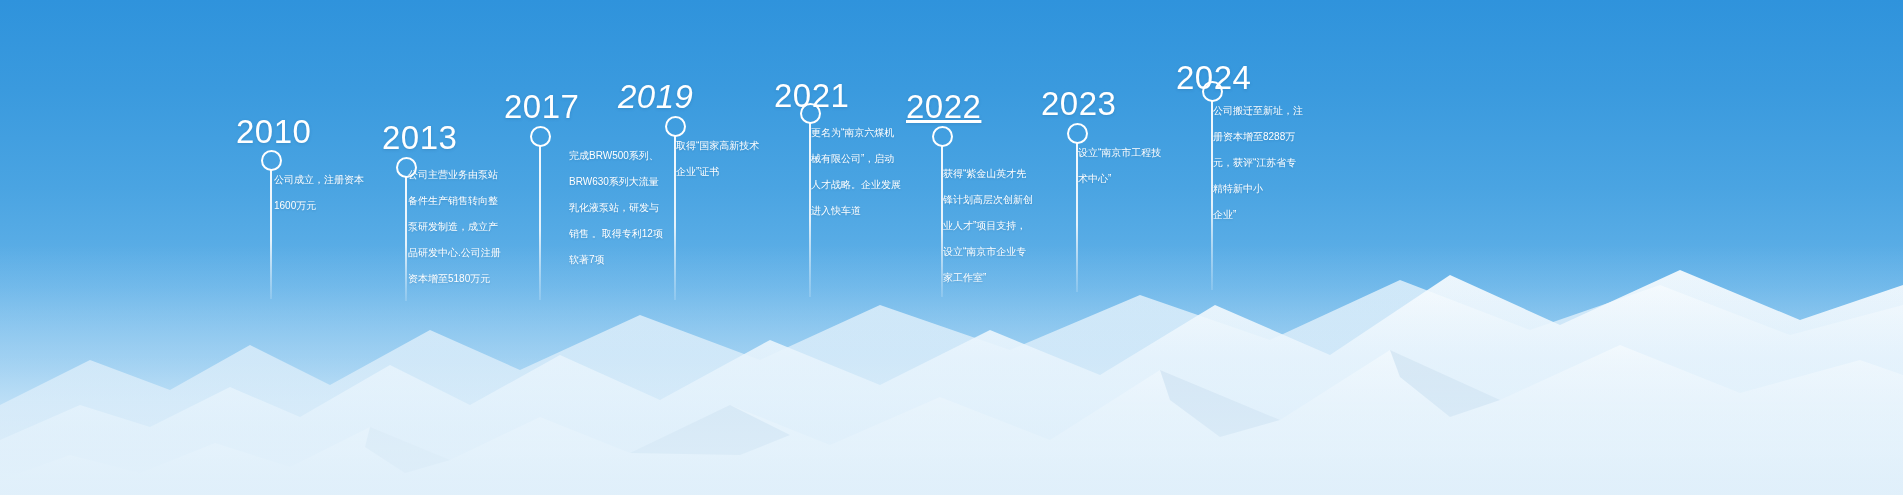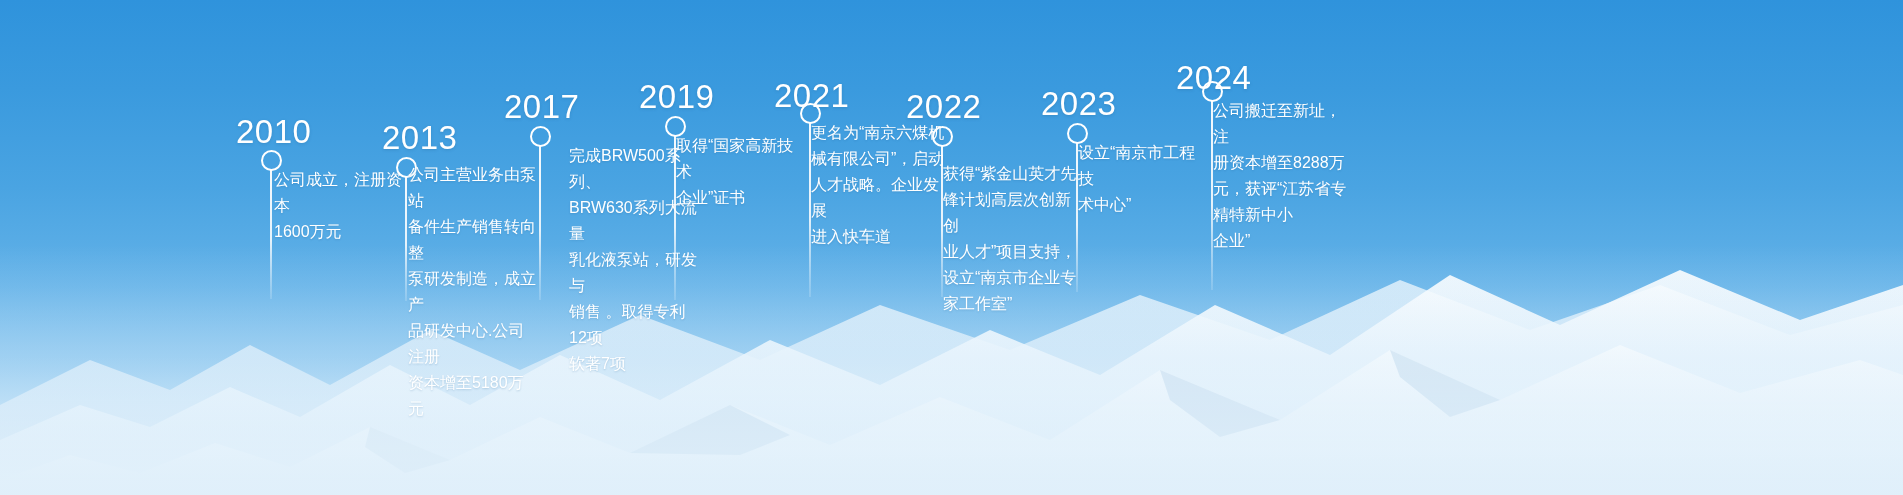--- a/index.html
+++ b/index.html
@@ -77,21 +77,21 @@
     box-sizing: border-box;
     background: transparent;
   }
   .tl-stem {
     position: absolute;
     width: 2px;
     background: linear-gradient(to bottom, rgba(255,255,255,0.95) 0%, rgba(255,255,255,0.85) 55%, rgba(255,255,255,0.15) 100%);
   }
   .tl-desc {
     position: absolute;
-    font-size: 16px;
+    font-size: 10px;
     line-height: 26px;
     color: #ffffff;
     text-shadow: 0 1px 2px rgba(30,90,140,0.22);
     white-space: pre-wrap;
   }
 </style>
 </head>
 <body>
 
 <div id="stage">
@@ -155,37 +155,37 @@
         <div class="tl-year" style="left: 504px; top: 88px;">2017</div>
         <div class="tl-stem" style="left: 539px; top: 145px; height: 155px;"></div>
         <div class="tl-dot" style="left: 530px; top: 126px;"></div>
         <div class="tl-desc" style="left: 541px; top: 143px; width: 132px; padding-left: 28px;">完成BRW500系列、
 BRW630系列大流量
 乳化液泵站，研发与
 销售 。取得专利12项
 软著7项</div>
       </div>
       <div class="tl-item">
-        <div class="tl-year" style="left: 639px; top: 78px;">2019</div>
+        <div class="tl-year" style="left: 618px; top: 78px; font-style: italic;">2019</div>
         <div class="tl-stem" style="left: 674px; top: 135px; height: 165px;"></div>
         <div class="tl-dot" style="left: 665px; top: 116px;"></div>
         <div class="tl-desc" style="left: 676px; top: 133px; width: 132px;">取得“国家高新技术
 企业”证书</div>
       </div>
       <div class="tl-item">
         <div class="tl-year" style="left: 774px; top: 77px; text-align: center;">2021</div>
         <div class="tl-stem" style="left: 809px; top: 122px; height: 175px;"></div>
         <div class="tl-dot" style="left: 800px; top: 103px;"></div>
         <div class="tl-desc" style="left: 811px; top: 120px; width: 135px;">更名为“南京六煤机
 械有限公司”，启动
 人才战略。企业发展
 进入快车道</div>
       </div>
       <div class="tl-item">
-        <div class="tl-year" style="left: 906px; top: 88px;">2022</div>
+        <div class="tl-year" style="left: 906px; top: 88px; text-decoration: underline;">2022</div>
         <div class="tl-stem" style="left: 941px; top: 145px; height: 152px;"></div>
         <div class="tl-dot" style="left: 932px; top: 126px;"></div>
         <div class="tl-desc" style="left: 943px; top: 161px; width: 134px;">获得“紫金山英才先
 锋计划高层次创新创
 业人才”项目支持，
 设立“南京市企业专
 家工作室”</div>
       </div>
       <div class="tl-item">
         <div class="tl-year" style="left: 1041px; top: 85px;">2023</div>

